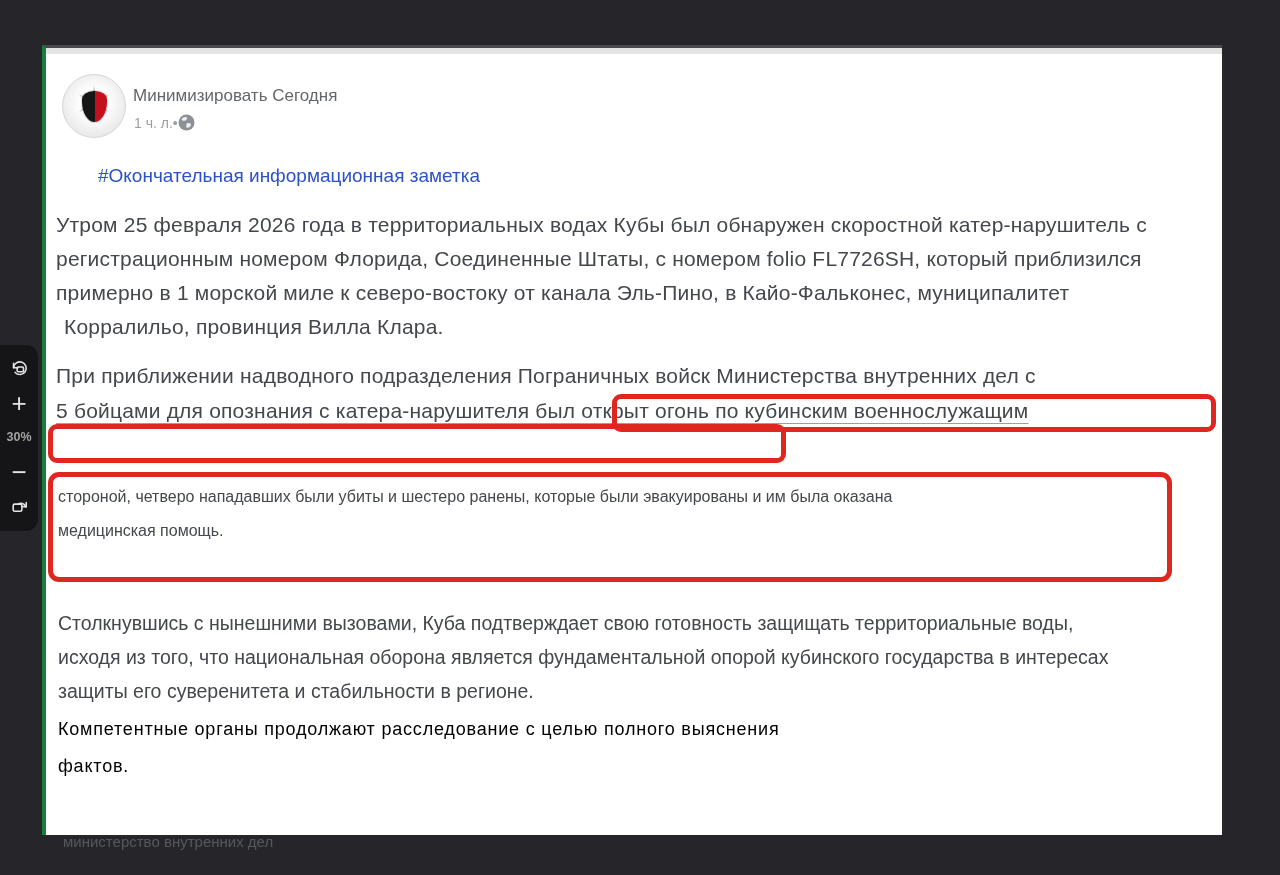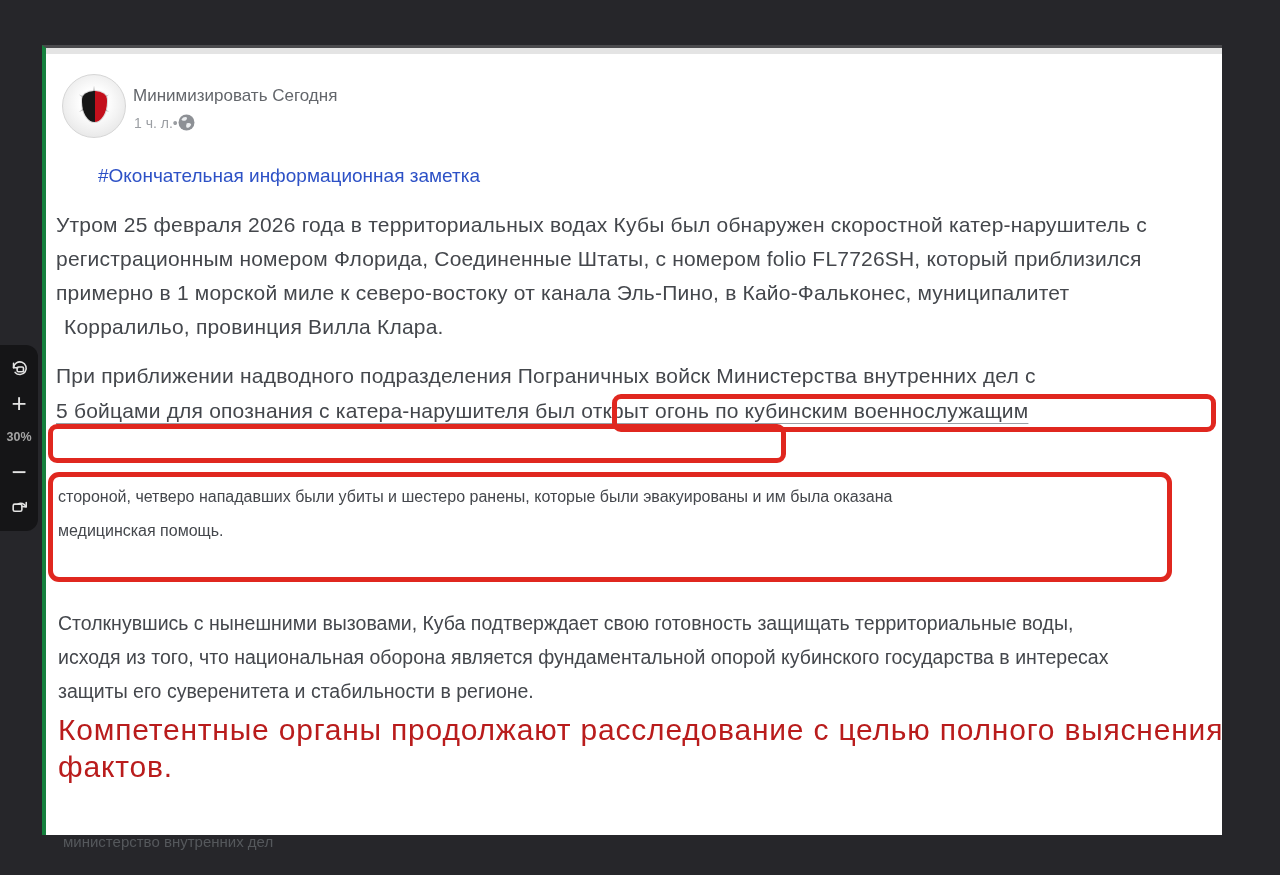--- a/index.html
+++ b/index.html
@@ -73,21 +73,21 @@
     text-decoration-color:#9aa0a6;
     text-decoration-thickness:1px;
     text-underline-offset:5px;
   }
 
   .p3 { left:12px; top:432px; font-size:21px; line-height:34px; }
   .p3 .small { font-size:16px; }
 
   .p4 { left:12px; top:545px; font-size:19.5px; line-height:34px;margin-top:13px; }
 
-  .p5 { left:12px; top:663px; font-size:30px; line-height:37px; letter-spacing:0.8px; color:#b91c1c; }
+  .p5 { left:12px; top:663px; font-size:18px; line-height:37px; letter-spacing:0.8px; color:#000000; }
 
   .doc-footer {
     position:absolute; left:17px; top:750px;
     font-size:15px; color:#55585c;margin-top:35px;
   }
 
   
   .annotation {
     position:absolute;
     border:5px solid #e0271f;

